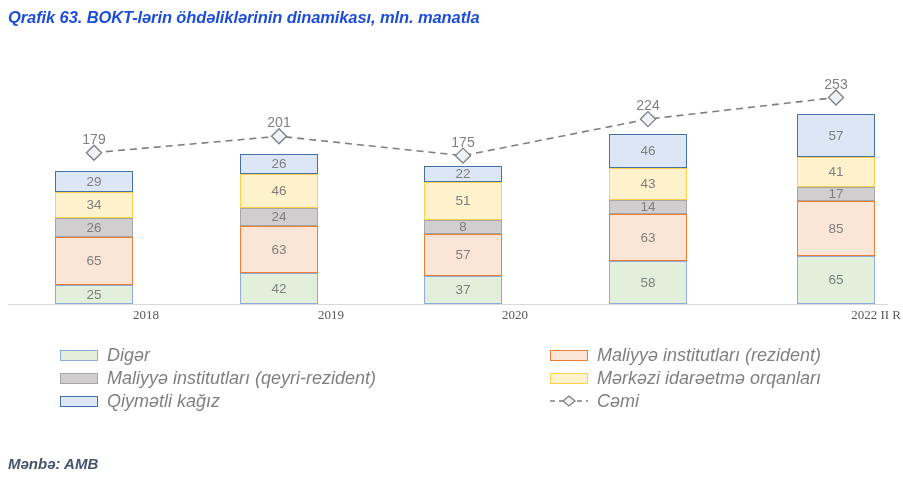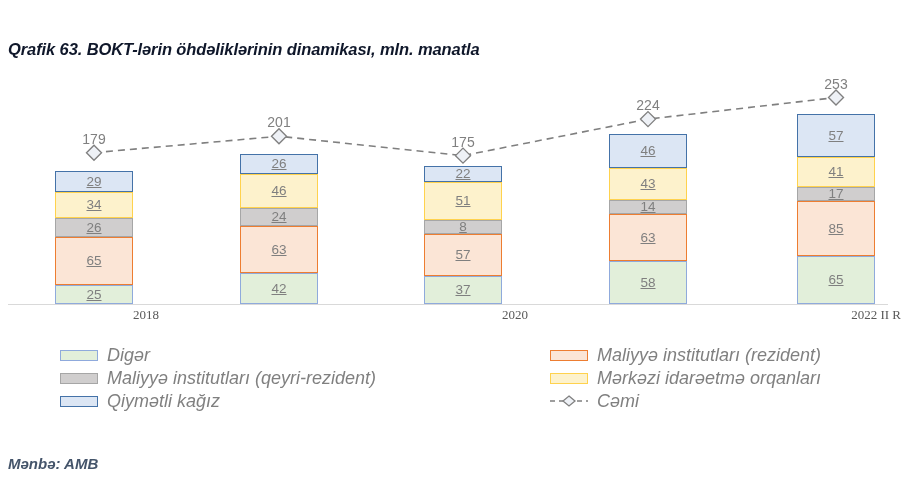--- a/index.html
+++ b/index.html
@@ -16,24 +16,23 @@
   }
 
   
   #chart-title {
     position: absolute;
     left: 8px;
     top: 8px;
     font-size: 16.5px;
     font-style: italic;
     font-weight: 600;
-    color: #0f172a;
+    color: #1d4ed8;
     letter-spacing: -0.1px;
     white-space: nowrap;
-    margin-top: 32px;
   }
 
   
   #plot-area {
     position: absolute;
     left: 0px;
     top: 45px;
     width: 903px;
     height: 260px;
   }
@@ -55,21 +54,20 @@
     position: relative;
     box-sizing: border-box;
     border-style: solid;
     border-width: 1px;
     display: flex;
     align-items: center;
     justify-content: center;
     font-size: 13.5px;
     color: #7f7f7f;
     line-height: 1;
-    text-decoration: underline;
   }
   .seg-digar           { background: #e2efda; border-color: #8faadc; }
   .seg-maliyye-rez     { background: #fbe5d6; border-color: #ed7d31; }
   .seg-maliyye-qeyri   { background: #d0cece; border-color: #a6a6a6; }
   .seg-merkezi         { background: #fdf2cc; border-color: #ffd24d; }
   .seg-qiymetli        { background: #dce6f4; border-color: #4472a8; }
 
   .total-label {
     position: absolute;
     width: 90px;
@@ -259,20 +257,21 @@
       <div class="total-label" style="left: 49px; top: 85.645px;">179</div>
       <div class="total-label" style="left: 234px; top: 69.255px;">201</div>
       <div class="total-label" style="left: 418px; top: 88.625px;">175</div>
       <div class="total-label" style="left: 603px; top: 52.12px;">224</div>
       <div class="total-label" style="left: 791px; top: 30.515px;">253</div>
     </div>
 </div>
 
 <div id="category-axis">
     <div class="cat-label" style="left: 29px;">2018</div>
+    <div class="cat-label" style="left: 214px;">2019</div>
     <div class="cat-label" style="left: 398px;">2020</div>
     <div class="cat-label" style="left: 771px;">2022 II R</div>
   </div>
 
 <div id="legend">
     <div class="legend-item" style="left: 60px; top: 0px;">
       <div class="legend-swatch" style="background: rgb(226, 239, 218); border-color: rgb(143, 170, 220);"></div>
       <span class="legend-text">Digər</span>
     </div>
     <div class="legend-item" style="left: 550px; top: 0px;">

